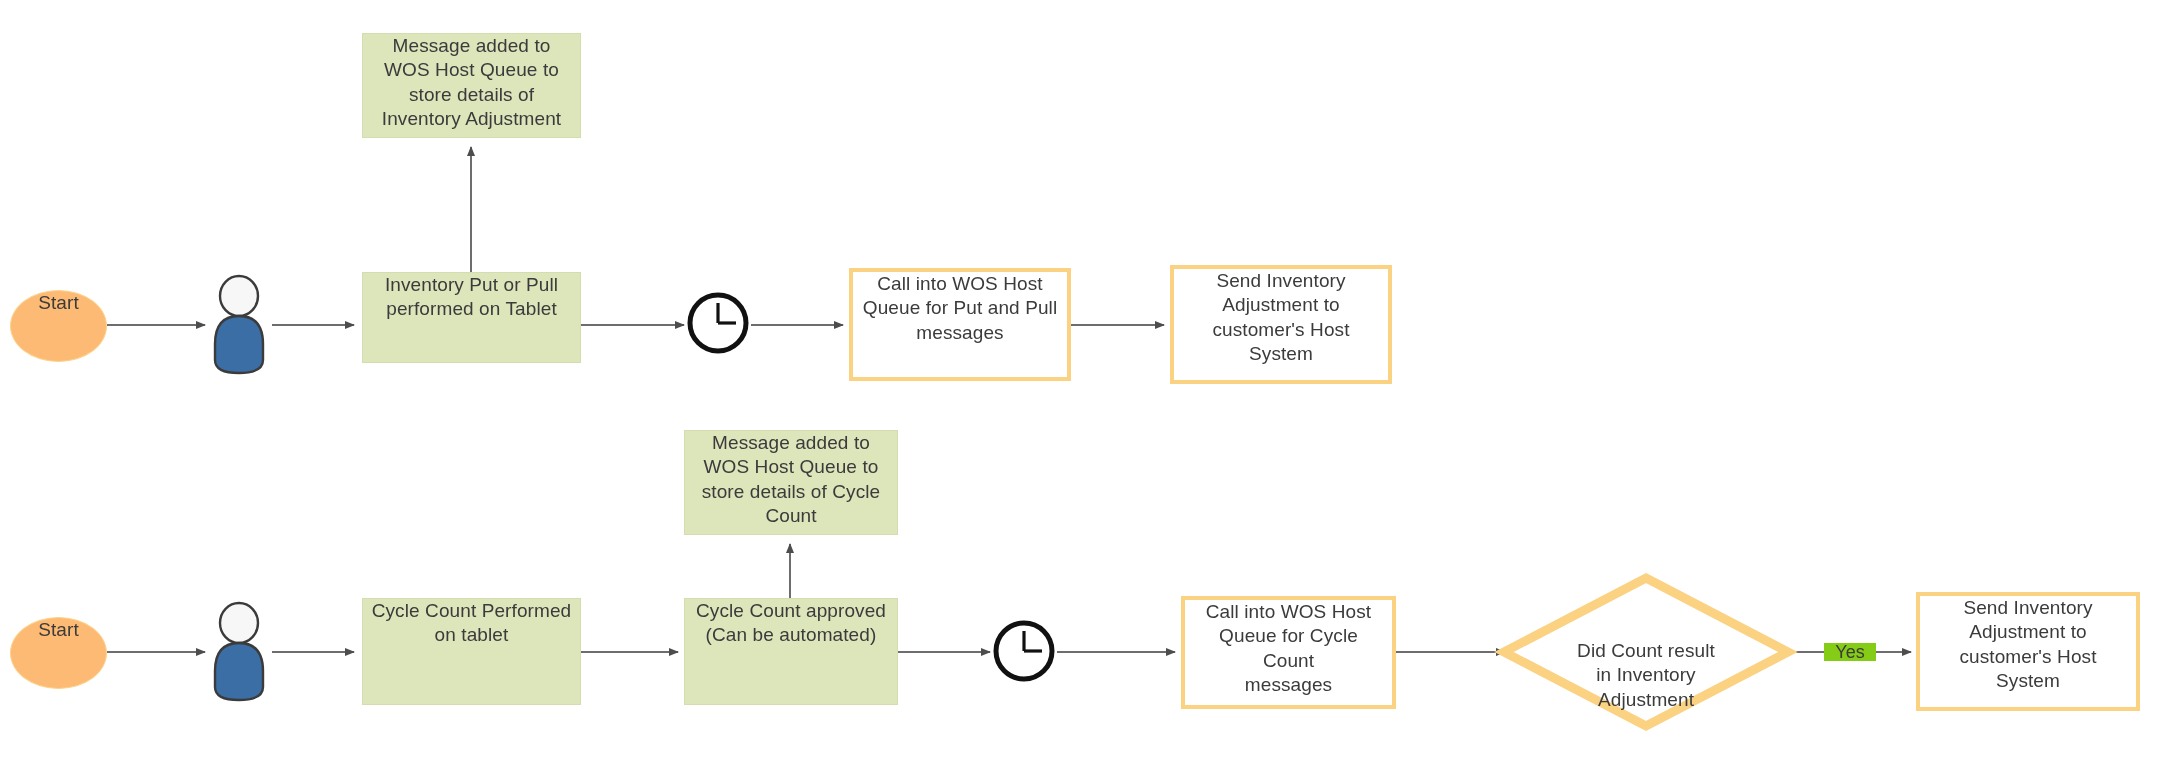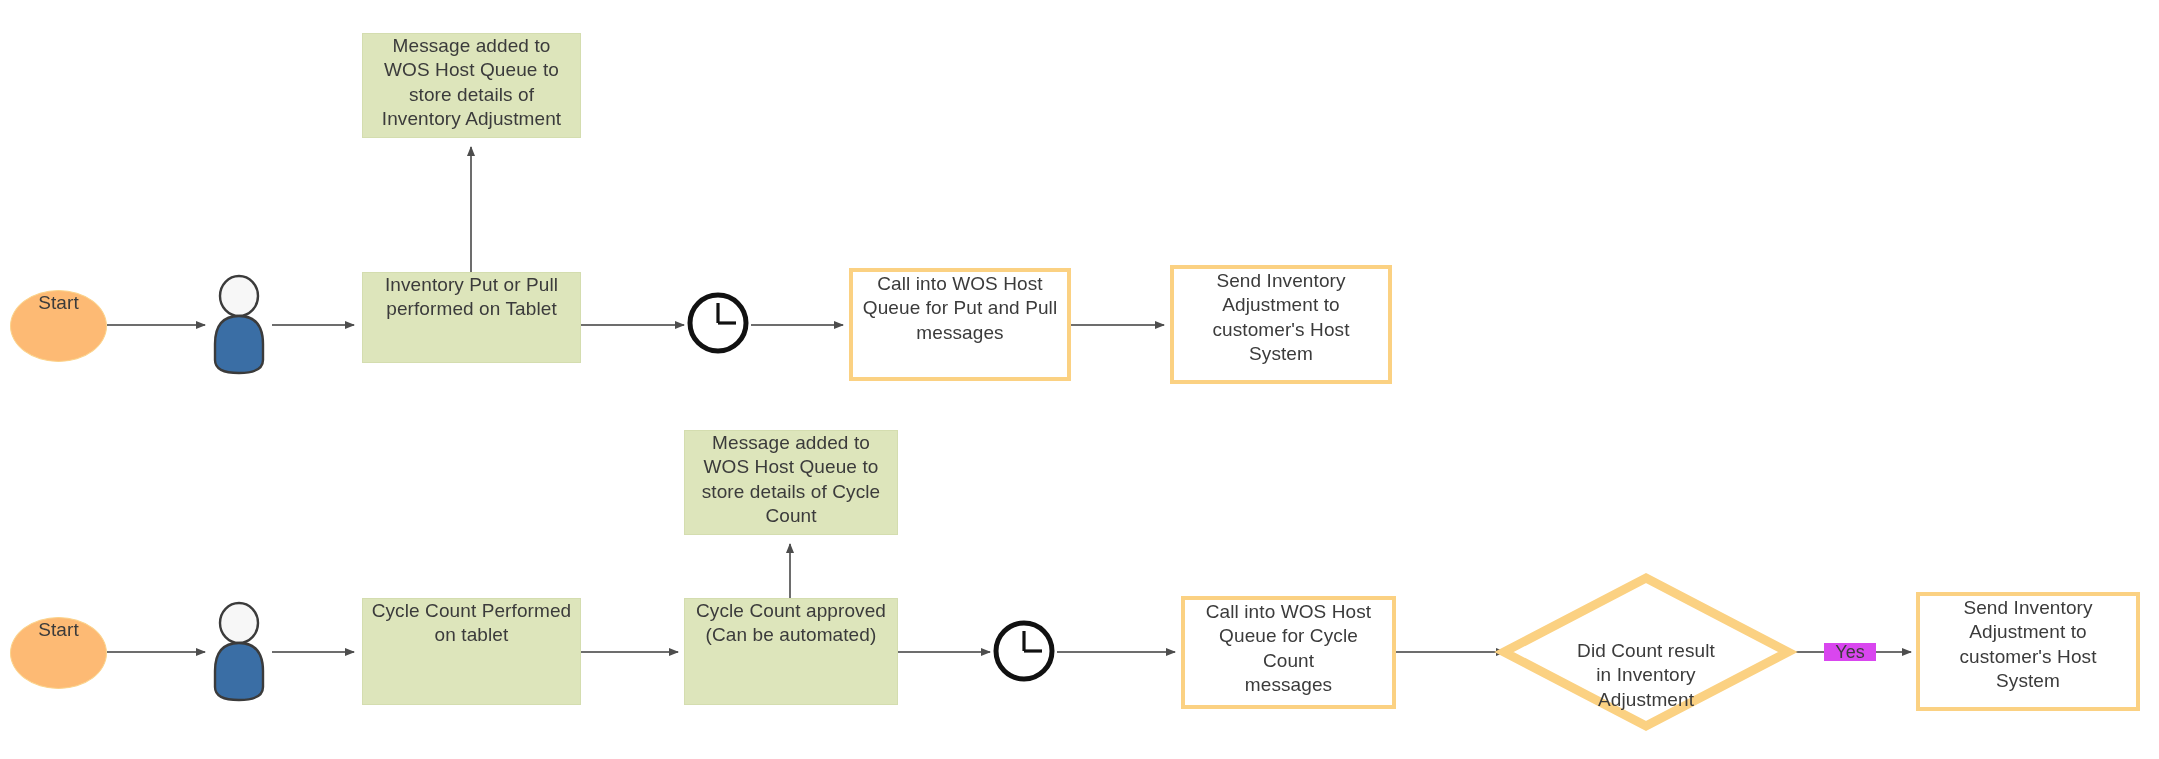--- a/index.html
+++ b/index.html
@@ -68,21 +68,21 @@
     position: absolute;
   }
   
   .clock {
     position: absolute;
   }
   .edge-label {
     position: absolute;
     font-size: 18px;
     color: #3b3b3b;
-    background: #d946ef;
+    background: #84cc16;
     padding: 0 3px;
     line-height: 1;
     text-align: center;
   }
 </style>
 </head>
 <body>
 
 <div id="canvas">
 

